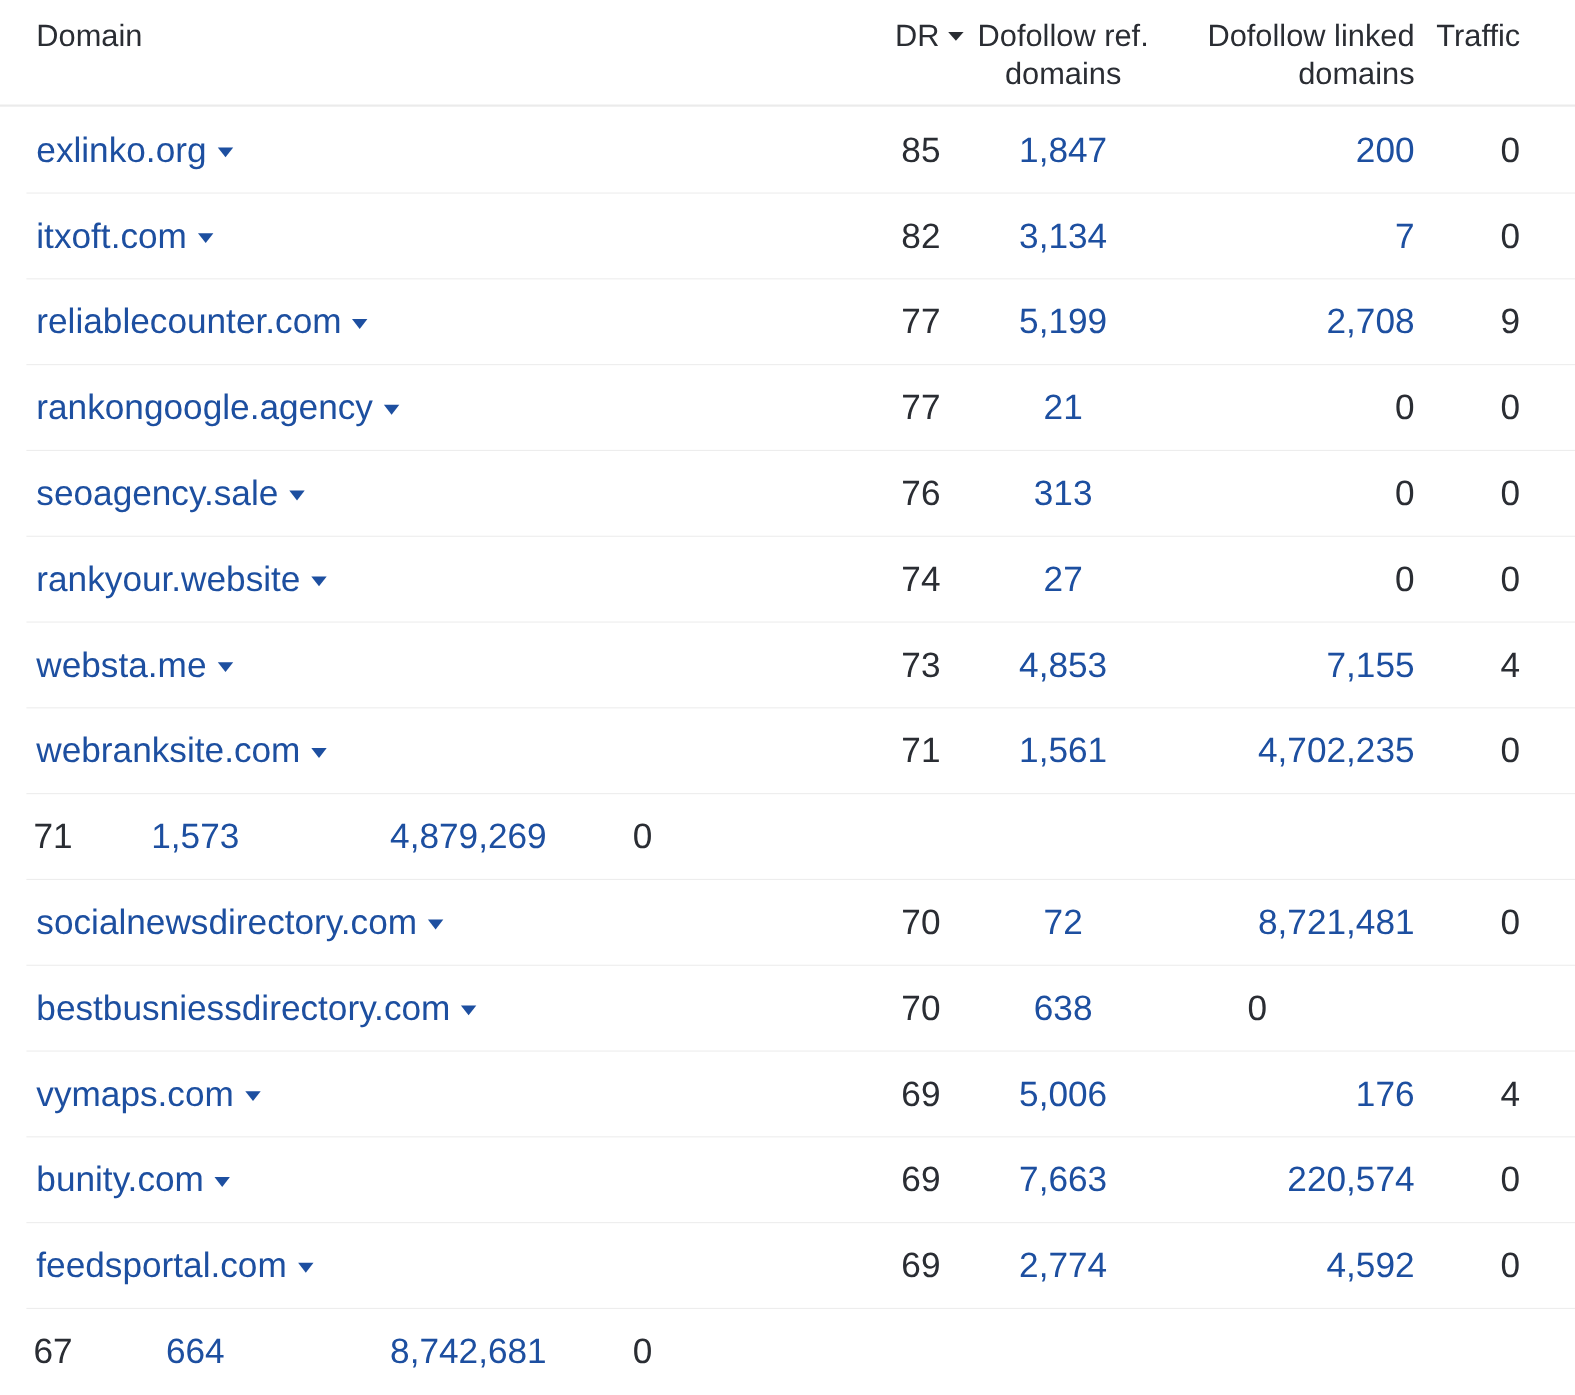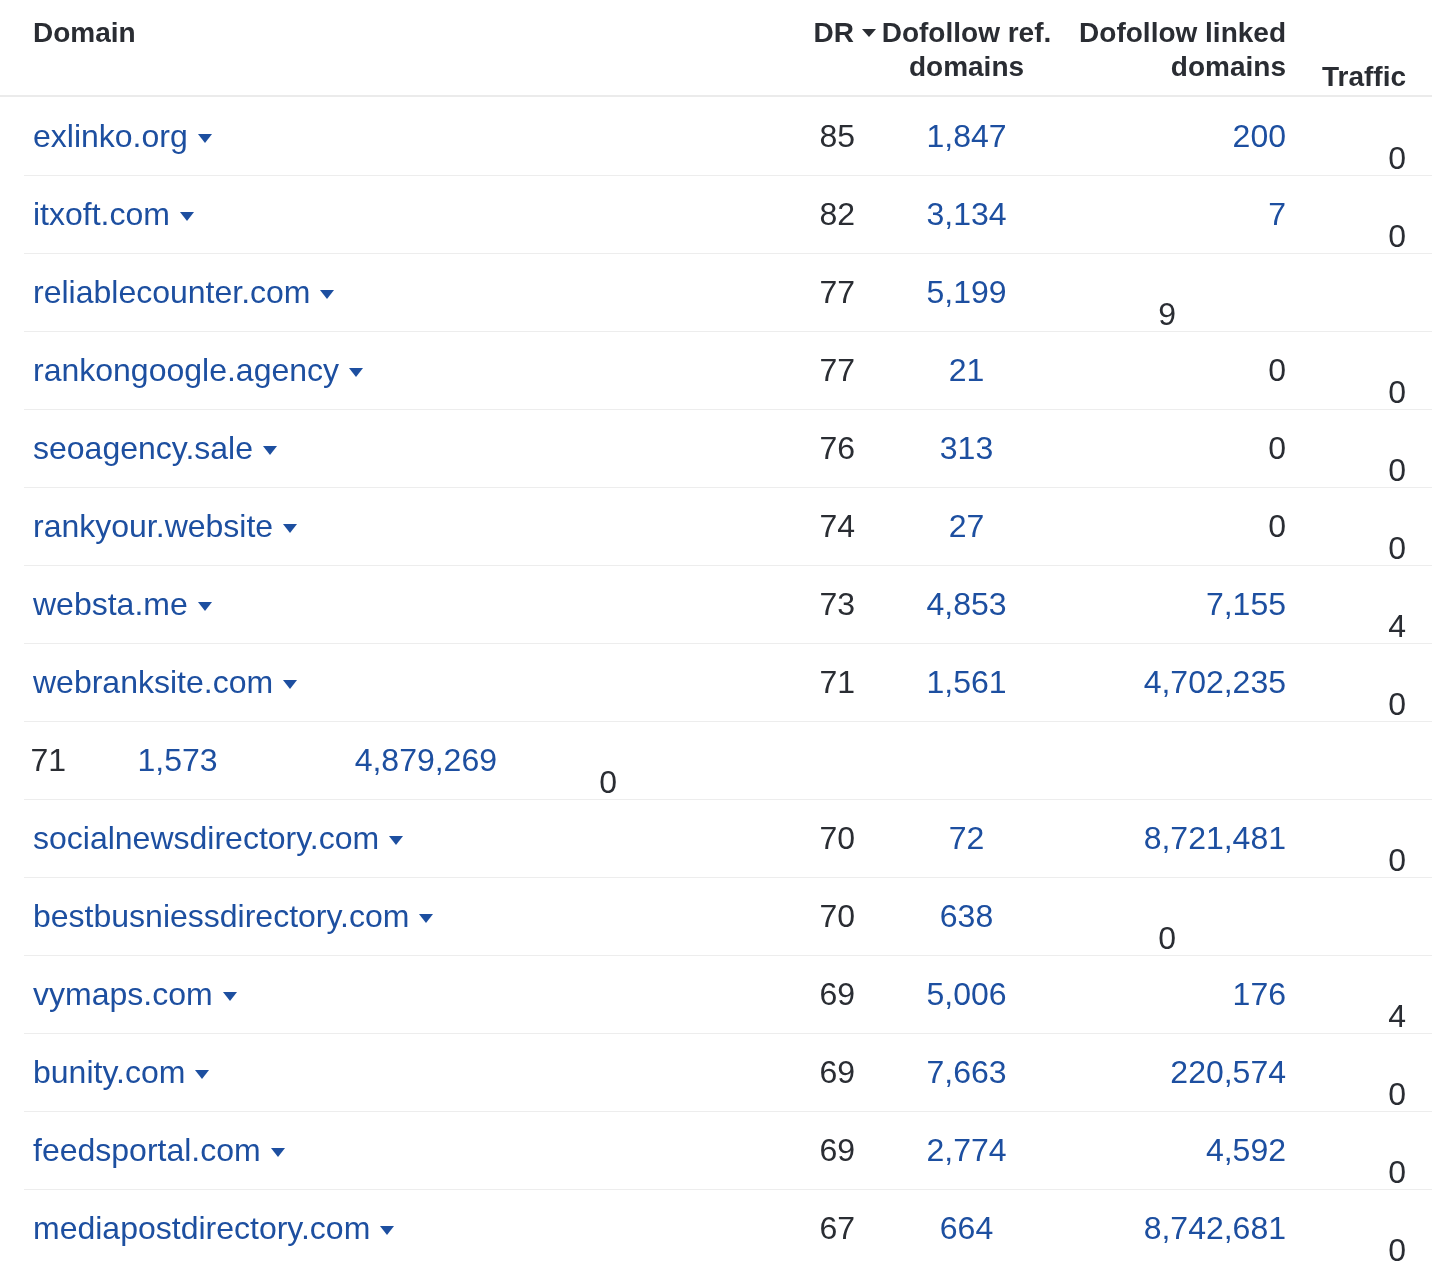--- a/index.html
+++ b/index.html
@@ -5,21 +5,21 @@
   html, body { margin: 0; padding: 0; background: #ffffff; }
   body { font-family: "Liberation Sans", "DejaVu Sans", sans-serif; }
   .table { width: 1432px; background: #fff; }
 
   
   .thead {
     display: flex;
     height: 97px;
     box-sizing: border-box;
     border-bottom: 2px solid var(--header-divider);
-    font-weight: bold;
+    font-weight: normal;
     font-size: 28px;
     line-height: 34px;
     color: var(--text-dark);
   }
   .th { padding-top: 16px; box-sizing: border-box; }
 
   
   .tr {
     display: flex;
     height: 78px;
@@ -35,21 +35,21 @@
     height: 1px;
     background: var(--row-divider);
   }
   .td { box-sizing: border-box; }
 
   
   .c-domain  { width: 789px; padding-left: 33px; text-align: left; }
   .c-dr      { width: 88px;  padding-right: 22px; text-align: right; }
   .c-ref     { width: 179px; text-align: center; }
   .c-linked  { width: 230px; text-align: right; }
-  .c-traffic { width: 146px; padding-right: 26px; text-align: right; margin-top: 44px; }
+  .c-traffic { width: 146px; padding-right: 50px; text-align: right; }
 
   .link { color: var(--link-blue); text-decoration: none; cursor: pointer; }
   .dark { color: var(--text-dark); }
 
   
   .caret {
     display: inline-block;
     width: 0; height: 0;
     border-left: 7px solid transparent;
     border-right: 7px solid transparent;
@@ -103,20 +103,21 @@
         <div class="td c-domain"><a class="link" href="#">itxoft.com</a><span class="caret"></span></div>
         <div class="td c-dr dark">82</div>
         <div class="td c-ref"><a class="link" href="#">3,134</a></div>
         <div class="td c-linked"><a class="link" href="#">7</a></div>
         <div class="td c-traffic dark">0</div>
       </div>
       <div class="tr">
         <div class="td c-domain"><a class="link" href="#">reliablecounter.com</a><span class="caret"></span></div>
         <div class="td c-dr dark">77</div>
         <div class="td c-ref"><a class="link" href="#">5,199</a></div>
+        <div class="td c-linked"><a class="link" href="#">2,708</a></div>
         <div class="td c-traffic dark">9</div>
       </div>
       <div class="tr">
         <div class="td c-domain"><a class="link" href="#">rankongoogle.agency</a><span class="caret"></span></div>
         <div class="td c-dr dark">77</div>
         <div class="td c-ref"><a class="link" href="#">21</a></div>
         <div class="td c-linked"><span class="dark">0</span></div>
         <div class="td c-traffic dark">0</div>
       </div>
       <div class="tr">
@@ -181,20 +182,19 @@
         <div class="td c-traffic dark">0</div>
       </div>
       <div class="tr">
         <div class="td c-domain"><a class="link" href="#">feedsportal.com</a><span class="caret"></span></div>
         <div class="td c-dr dark">69</div>
         <div class="td c-ref"><a class="link" href="#">2,774</a></div>
         <div class="td c-linked"><a class="link" href="#">4,592</a></div>
         <div class="td c-traffic dark">0</div>
       </div>
       <div class="tr">
-        <div class="td c-domain"><a class="link" href="#">mediapostdirectory.com</a><span class="caret"></span></div>
         <div class="td c-dr dark">67</div>
         <div class="td c-ref"><a class="link" href="#">664</a></div>
         <div class="td c-linked"><a class="link" href="#">8,742,681</a></div>
         <div class="td c-traffic dark">0</div>
       </div>
     </div>
 </div>
 
 </body></html>

